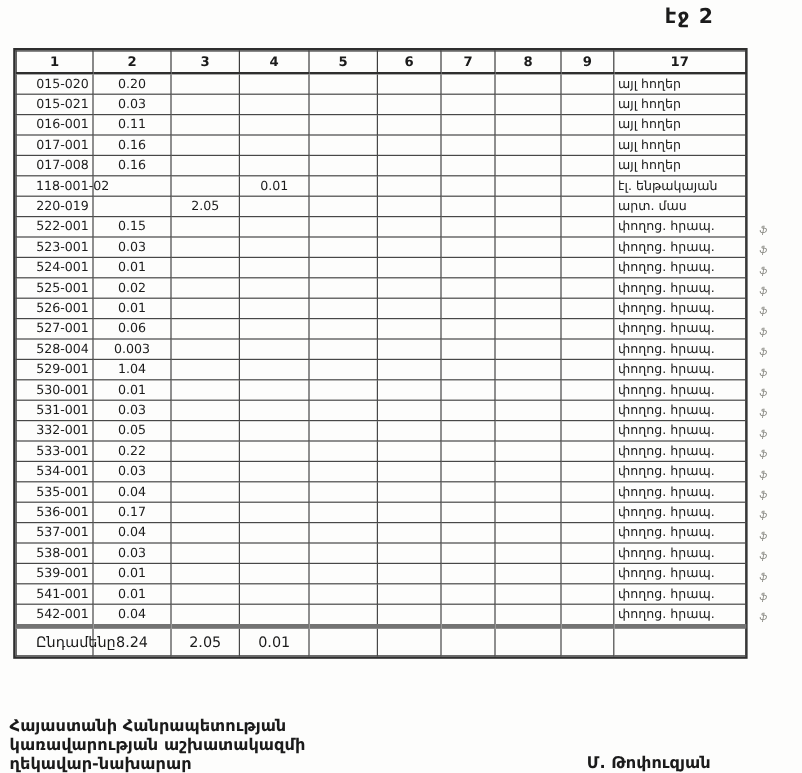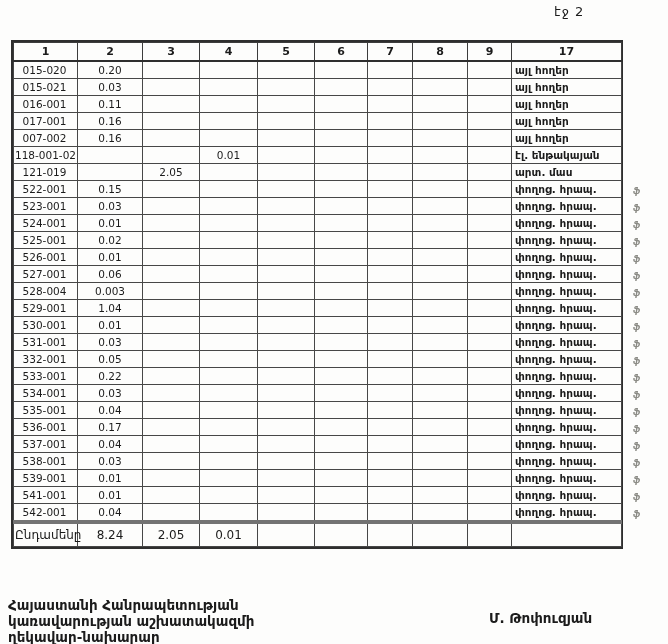--- a/index.html
+++ b/index.html
@@ -3,51 +3,51 @@
 <meta charset="utf-8">
 <style>
   html,body{margin:0;padding:0;}
   body{
     width:668px;height:644px;position:relative;overflow:hidden;
     background:#fdfdfc;color:#1b1b1b;
     font-family:"DejaVu Sans", sans-serif;
   }
   .page-label{
     position:absolute;top:4px;left:554px;
-    font-size:13px;font-weight:normal;letter-spacing:1px;
+    font-size:17px;font-weight:bold;letter-spacing:1px;
   }
   .table-wrap{
     position:absolute;top:40px;left:11px;width:608px;
     border:2px solid #2e2e2e;background:#fdfdfc;
   }
   table{border-collapse:collapse;width:100%;table-layout:fixed;}
   th{
     height:17px;font-size:11px;font-weight:bold;
     border:1px solid #3c3c3c;border-bottom:2px solid #2e2e2e;
     text-align:center;padding:0;
   }
   td{
     height:16px;font-size:10.5px;line-height:16px;
     border:1px solid #474747;
     padding:0 3px;overflow:visible;white-space:nowrap;
   }
-  td.code{text-align:center;padding-left:1px;margin-top:48px;}
+  td.code{text-align:right;padding-left:16px;margin-top:48px;}
   td.num{text-align:center;}
-  td.desc{text-align:left;position:relative;font-weight:bold;}
+  td.desc{text-align:left;position:relative;}
   tr.total-row td{height:22px;line-height:22px;border-top:4px solid #737373;font-size:12px;}
   .note{
     position:absolute;left:calc(100% + 12px);top:3px;
     font-size:8px;color:#8b8b85;font-style:italic;letter-spacing:1px;
   }
   .footer-left{
     position:absolute;top:597px;left:8px;
     font-size:13.5px;font-weight:bold;line-height:1.2;
   }
   .signature{
-    position:absolute;top:610px;left:489px;
+    position:absolute;top:628px;left:489px;
     font-size:13.5px;font-weight:bold;
   }
 </style>
 </head>
 <body>
 
 <div class="page-label">էջ 2</div>
 
 <div class="table-wrap">
   <table>
@@ -120,21 +120,21 @@
           <td class="num"></td>
           <td class="num"></td>
           <td class="num"></td>
           <td class="num"></td>
           <td class="num"></td>
           <td class="num"></td>
           <td class="num"></td>
           <td class="desc">այլ հողեր</td>
         </tr>
         <tr>
-          <td class="code">007-002</td>
+          <td class="code">017-008</td>
           <td class="num">0.16</td>
           <td class="num"></td>
           <td class="num"></td>
           <td class="num"></td>
           <td class="num"></td>
           <td class="num"></td>
           <td class="num"></td>
           <td class="num"></td>
           <td class="desc">այլ հողեր</td>
         </tr>
@@ -144,21 +144,21 @@
           <td class="num"></td>
           <td class="num">0.01</td>
           <td class="num"></td>
           <td class="num"></td>
           <td class="num"></td>
           <td class="num"></td>
           <td class="num"></td>
           <td class="desc">էլ. ենթակայան</td>
         </tr>
         <tr>
-          <td class="code">121-019</td>
+          <td class="code">220-019</td>
           <td class="num"></td>
           <td class="num">2.05</td>
           <td class="num"></td>
           <td class="num"></td>
           <td class="num"></td>
           <td class="num"></td>
           <td class="num"></td>
           <td class="num"></td>
           <td class="desc">արտ. մաս</td>
         </tr>

